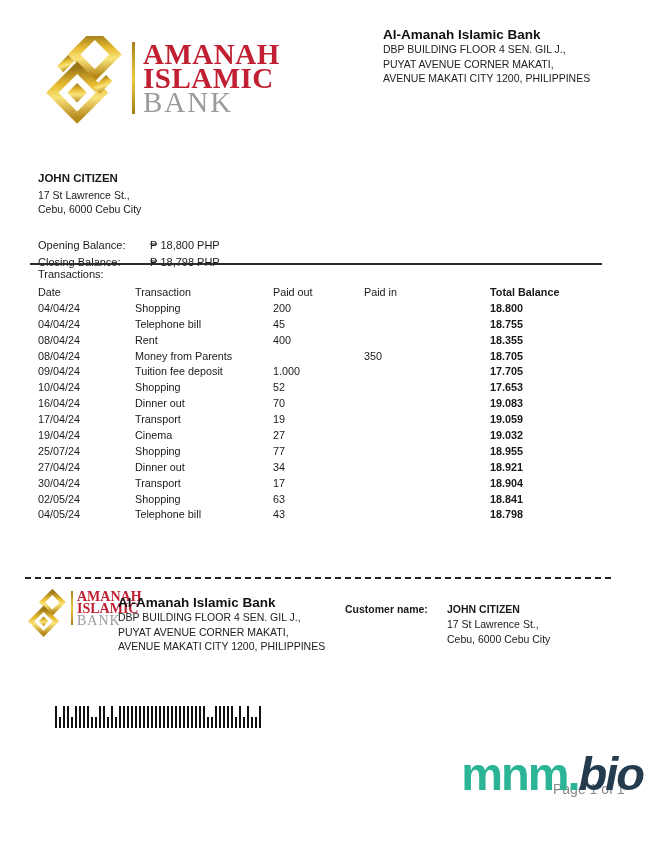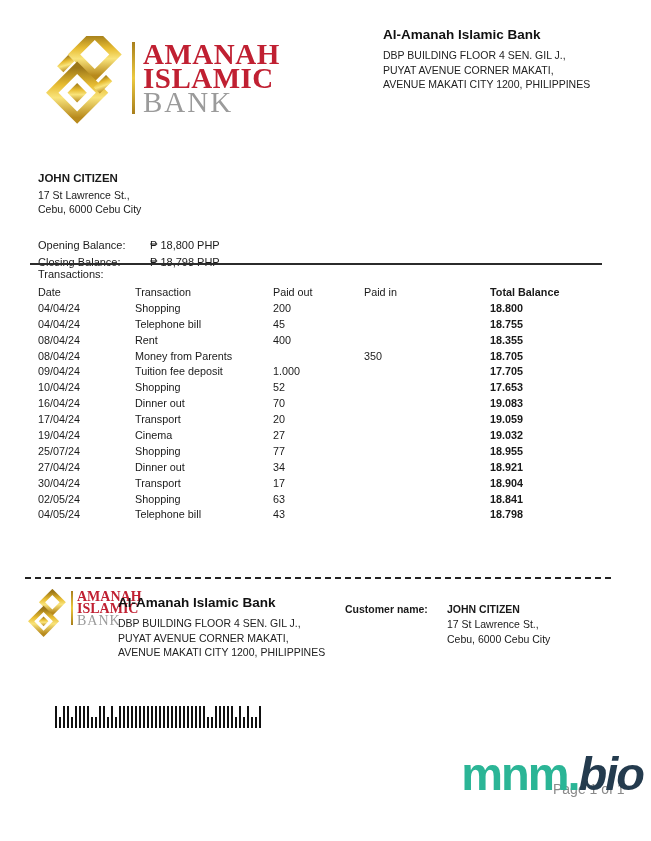--- a/index.html
+++ b/index.html
@@ -22,21 +22,21 @@
   
   .logo-bottom { position:absolute; left:25px; top:589px; display:flex; align-items:flex-start; }
   .logo-bottom .emblem { width:44px; height:52px; }
   .logo-bottom .logo-divider { width:2px; height:34px; margin:2px 4px 0 2px; }
   .logo-bottom .logo-text { font-size:14px; line-height:12px; padding-top:2px; letter-spacing:0; }
   .logo-bottom .gray { letter-spacing:1px; }
 
   
   .bank-info-top { position:absolute; left:383px; top:27px; width:230px; }
   .bank-name { font-size:13.5px; font-weight:bold; color:#111; }
-  .bank-address { font-size:10.5px; line-height:14.5px; margin-top:6px; color:#222; }
+  .bank-address { font-size:10.5px; line-height:14.5px; margin-top:0; color:#222; }
 
   
   .customer { position:absolute; left:38px; top:172px; }
   .customer-name { font-size:11.5px; font-weight:bold; }
   .customer-address { font-size:10.5px; line-height:14px; margin-top:4px; }
 
   
   .balances { position:absolute; left:38px; top:236px; font-size:11px; }
   .balance-line { display:flex; height:17px; align-items:center;gap:20px; }
   .balance-label { width:92px; }
@@ -200,21 +200,21 @@
         <tr>
           <td>16/04/24</td>
           <td>Dinner out</td>
           <td>70</td>
           <td></td>
           <td>19.083</td>
         </tr>
         <tr>
           <td>17/04/24</td>
           <td>Transport</td>
-          <td>20</td>
+          <td>19</td>
           <td></td>
           <td>19.059</td>
         </tr>
         <tr>
           <td>19/04/24</td>
           <td>Cinema</td>
           <td>27</td>
           <td></td>
           <td>19.032</td>
         </tr>

